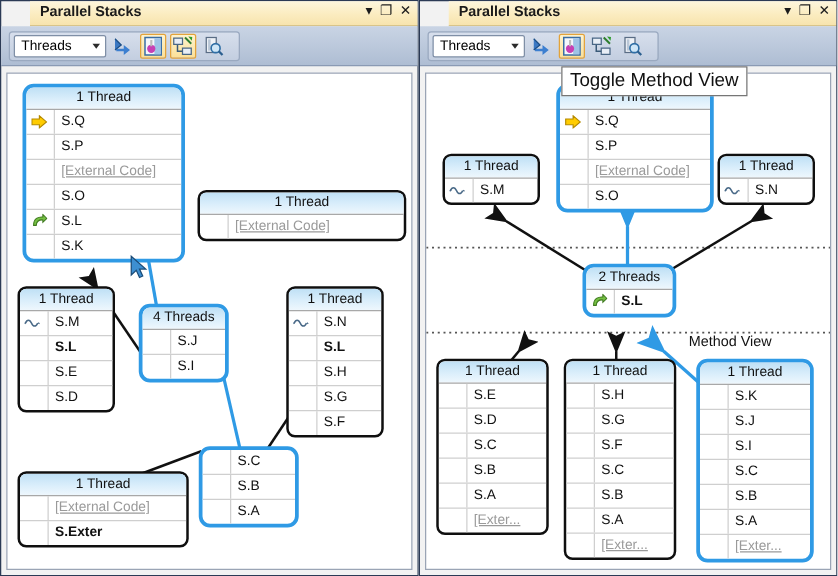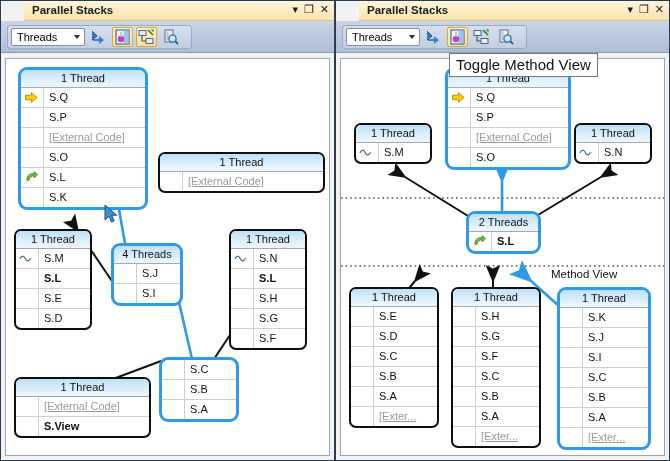--- a/index.html
+++ b/index.html
@@ -292,21 +292,21 @@
 
         <div class="stack" style="left:8px;top:318px;width:137px;">
           <div class="hdr">1 Thread</div>
           <div class="rows">
             <div class="row">
               <div class="gut"></div>
               <div class="txt ext">[External Code]</div>
             </div>
             <div class="row">
               <div class="gut"></div>
-              <div class="txt bold">S.View</div>
+              <div class="txt bold">S.Exter</div>
             </div>
           </div>
         </div>
 
         <svg class="cursor-ptr" style="left:98px;top:145px;" viewBox="0 0 14 20">
           <path d="M1,1 L1,16 L5,12.2 L7.6,18 L10.2,16.8 L7.6,11.2 L12.6,11.2 Z" fill="#3d8fd1" stroke="#1b4c78" stroke-width="1"></path>
         </svg>
       </div>
     </div>
   </div>

